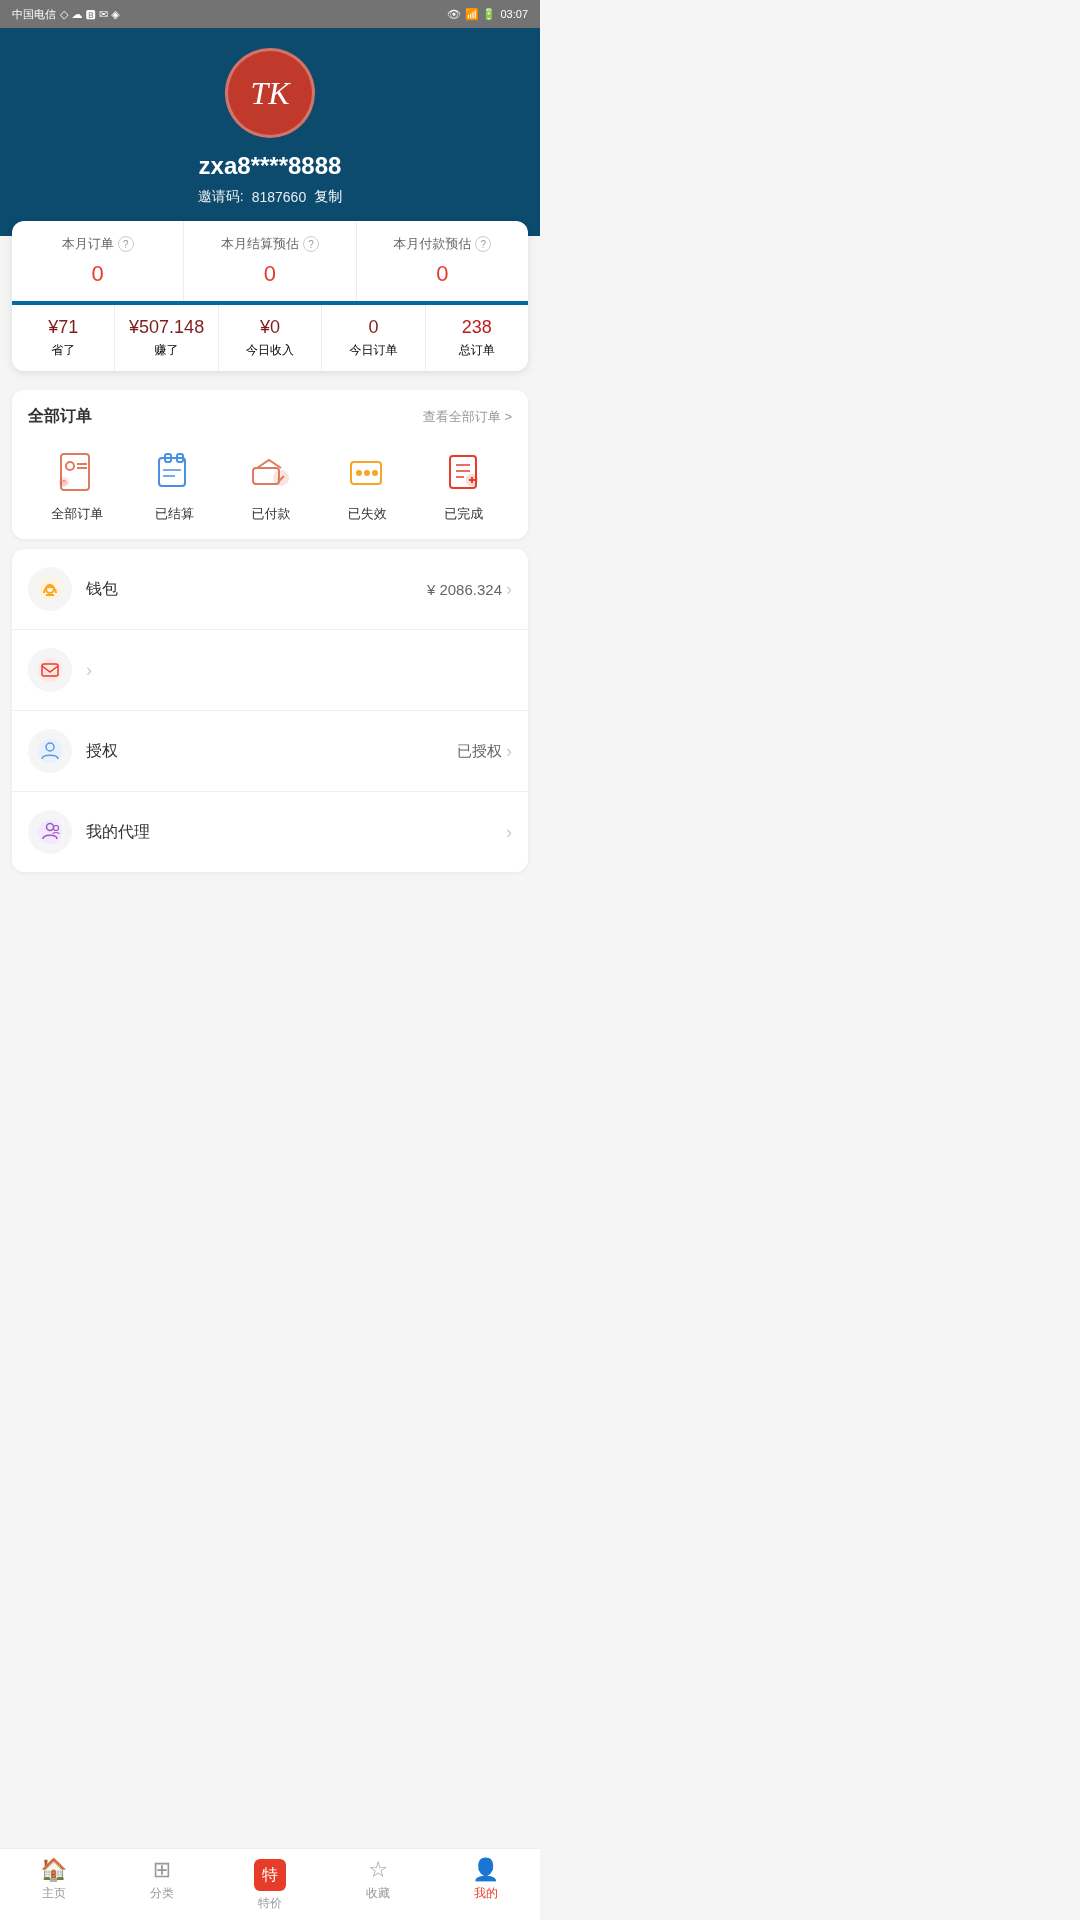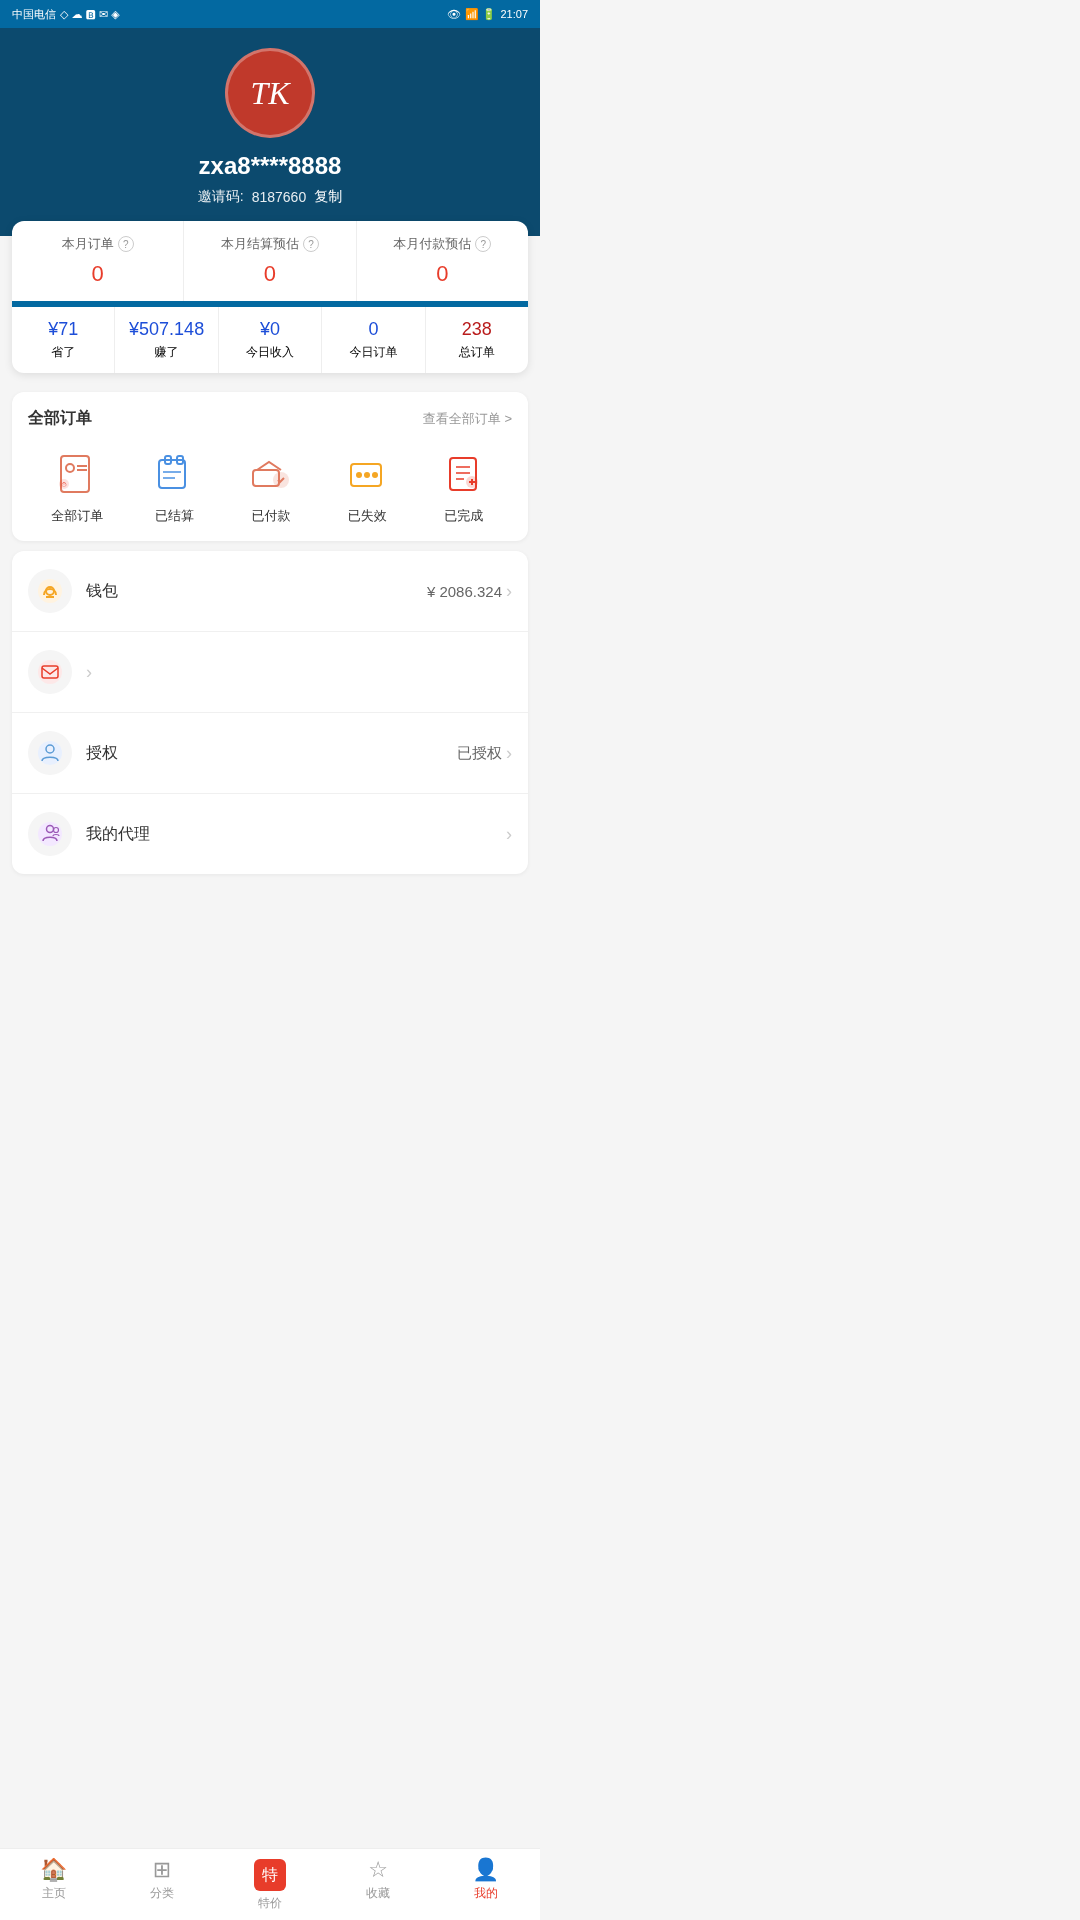--- a/index.html
+++ b/index.html
@@ -9,21 +9,21 @@
       min-height: 960px;
       background: #f5f5f5;
       font-family: -apple-system, 'PingFang SC', 'Helvetica Neue', sans-serif;
       font-size: 14px;
       color: #333;
       overflow-x: hidden;
     }
 
     
     .status-bar {
-      background: #0369a1;
+      background: #737373;
       display: flex;
       justify-content: space-between;
       align-items: center;
       padding: 4px 12px;
       height: 28px;
     }
     .status-left {
       display: flex;
       align-items: center;
       gap: 4px;
@@ -83,21 +83,21 @@
     .stats-card {
       background: white;
       border-radius: 12px;
       margin: 0 12px;
       transform: translateY(-15px);
       box-shadow: 0 2px 8px rgba(0,0,0,0.1);
       overflow: hidden;
     }
     .stats-top {
       display: flex;
-      border-bottom: 6px solid #0369a1;
+      border-bottom: 4px solid #0369a1;
     }
     .stat-top-item {
       flex: 1;
       text-align: center;
       padding: 14px 8px;
       border-right: 1px solid #eee;
     }
     .stat-top-item:last-child {
       border-right: none;
     }
@@ -135,21 +135,21 @@
       flex: 1;
       text-align: center;
       padding: 12px 4px;
       border-right: 1px solid #eee;
     }
     .stat-bottom-item:last-child {
       border-right: none;
     }
     .stat-bottom-value {
       font-size: 18px;
-      color: #1d4ed8;
+      color: #7f1d1d;
       font-weight: 500;
       margin-bottom: 4px;
     }
     .stat-bottom-label {
       font-size: 12px;
       color: #000000;
     }
 
     
     .orders-section {
@@ -288,21 +288,21 @@
 
 <div class="status-bar">
   <div class="status-left">
     <span>中国电信</span>
     <span>◇ ☁ 🅱 ✉ ◈</span>
   </div>
   <div class="status-right">
     <span>👁</span>
     <span>📶</span>
     <span>🔋</span>
-    <span>21:07</span>
+    <span>03:07</span>
   </div>
 </div>
 
 <div class="content-wrap">
 
   <div class="header">
     <div class="avatar-circle">
       <span>TK</span>
     </div>
     <div class="username">zxa8****8888</div>

